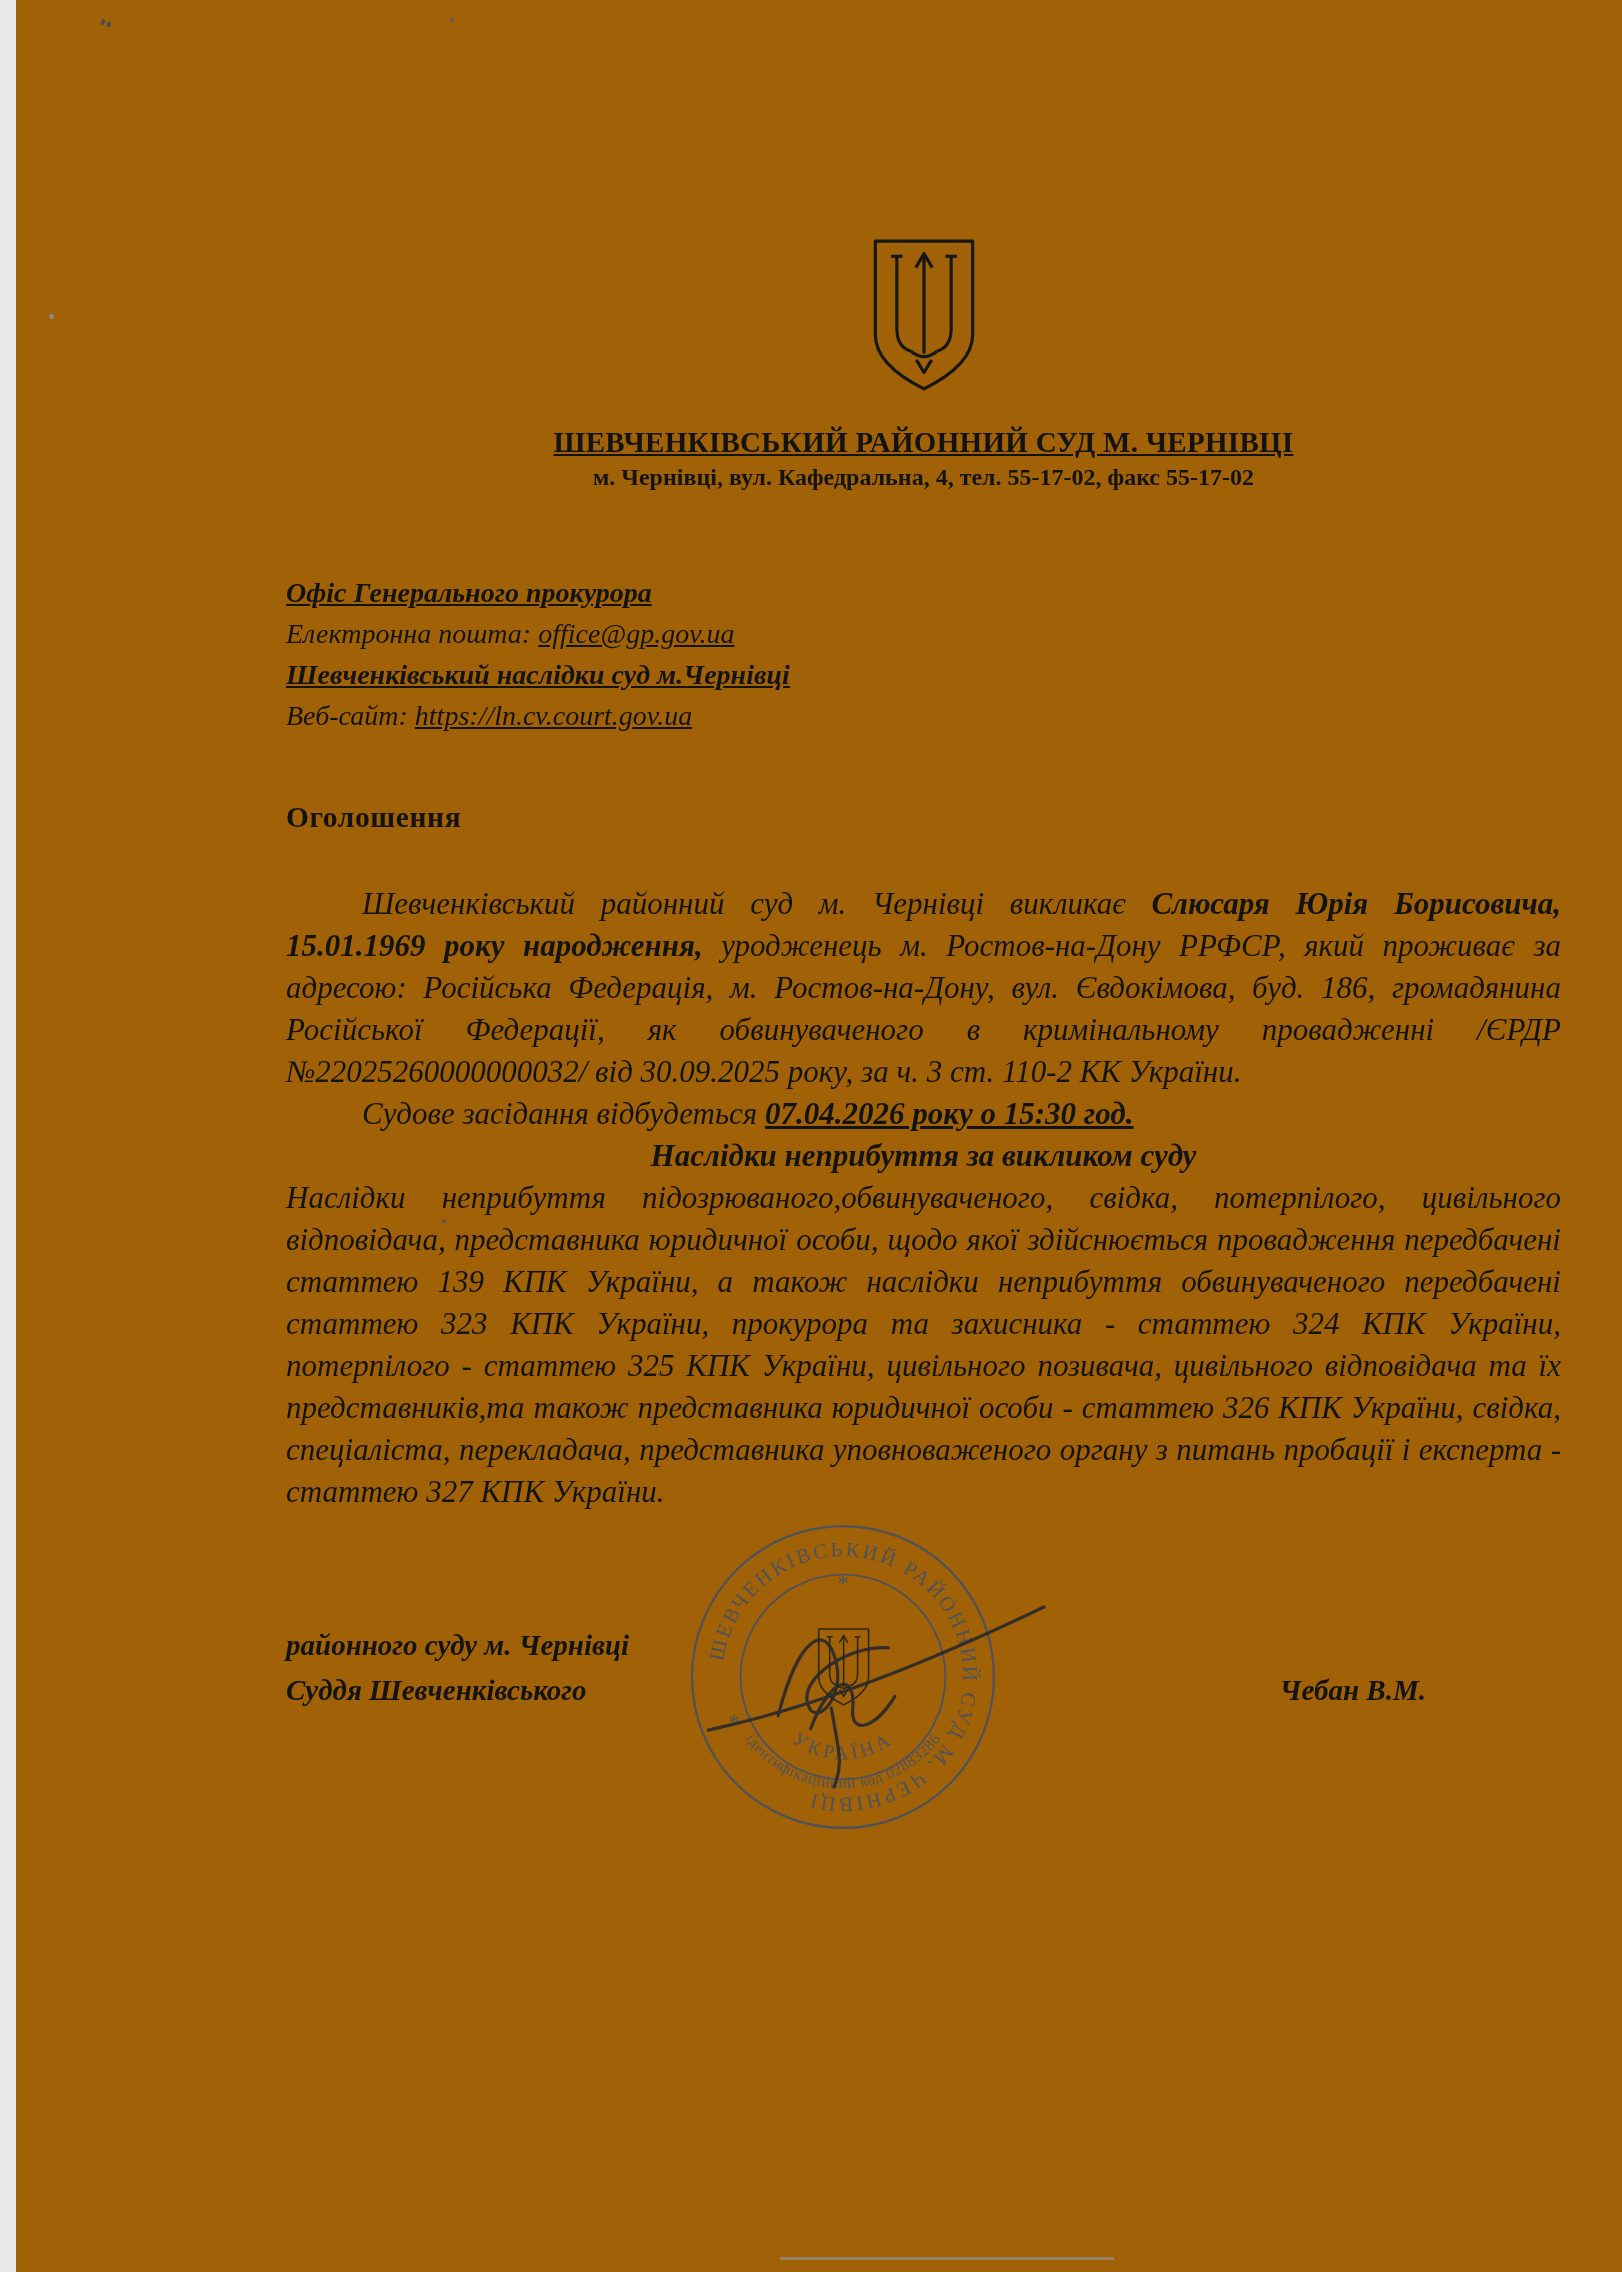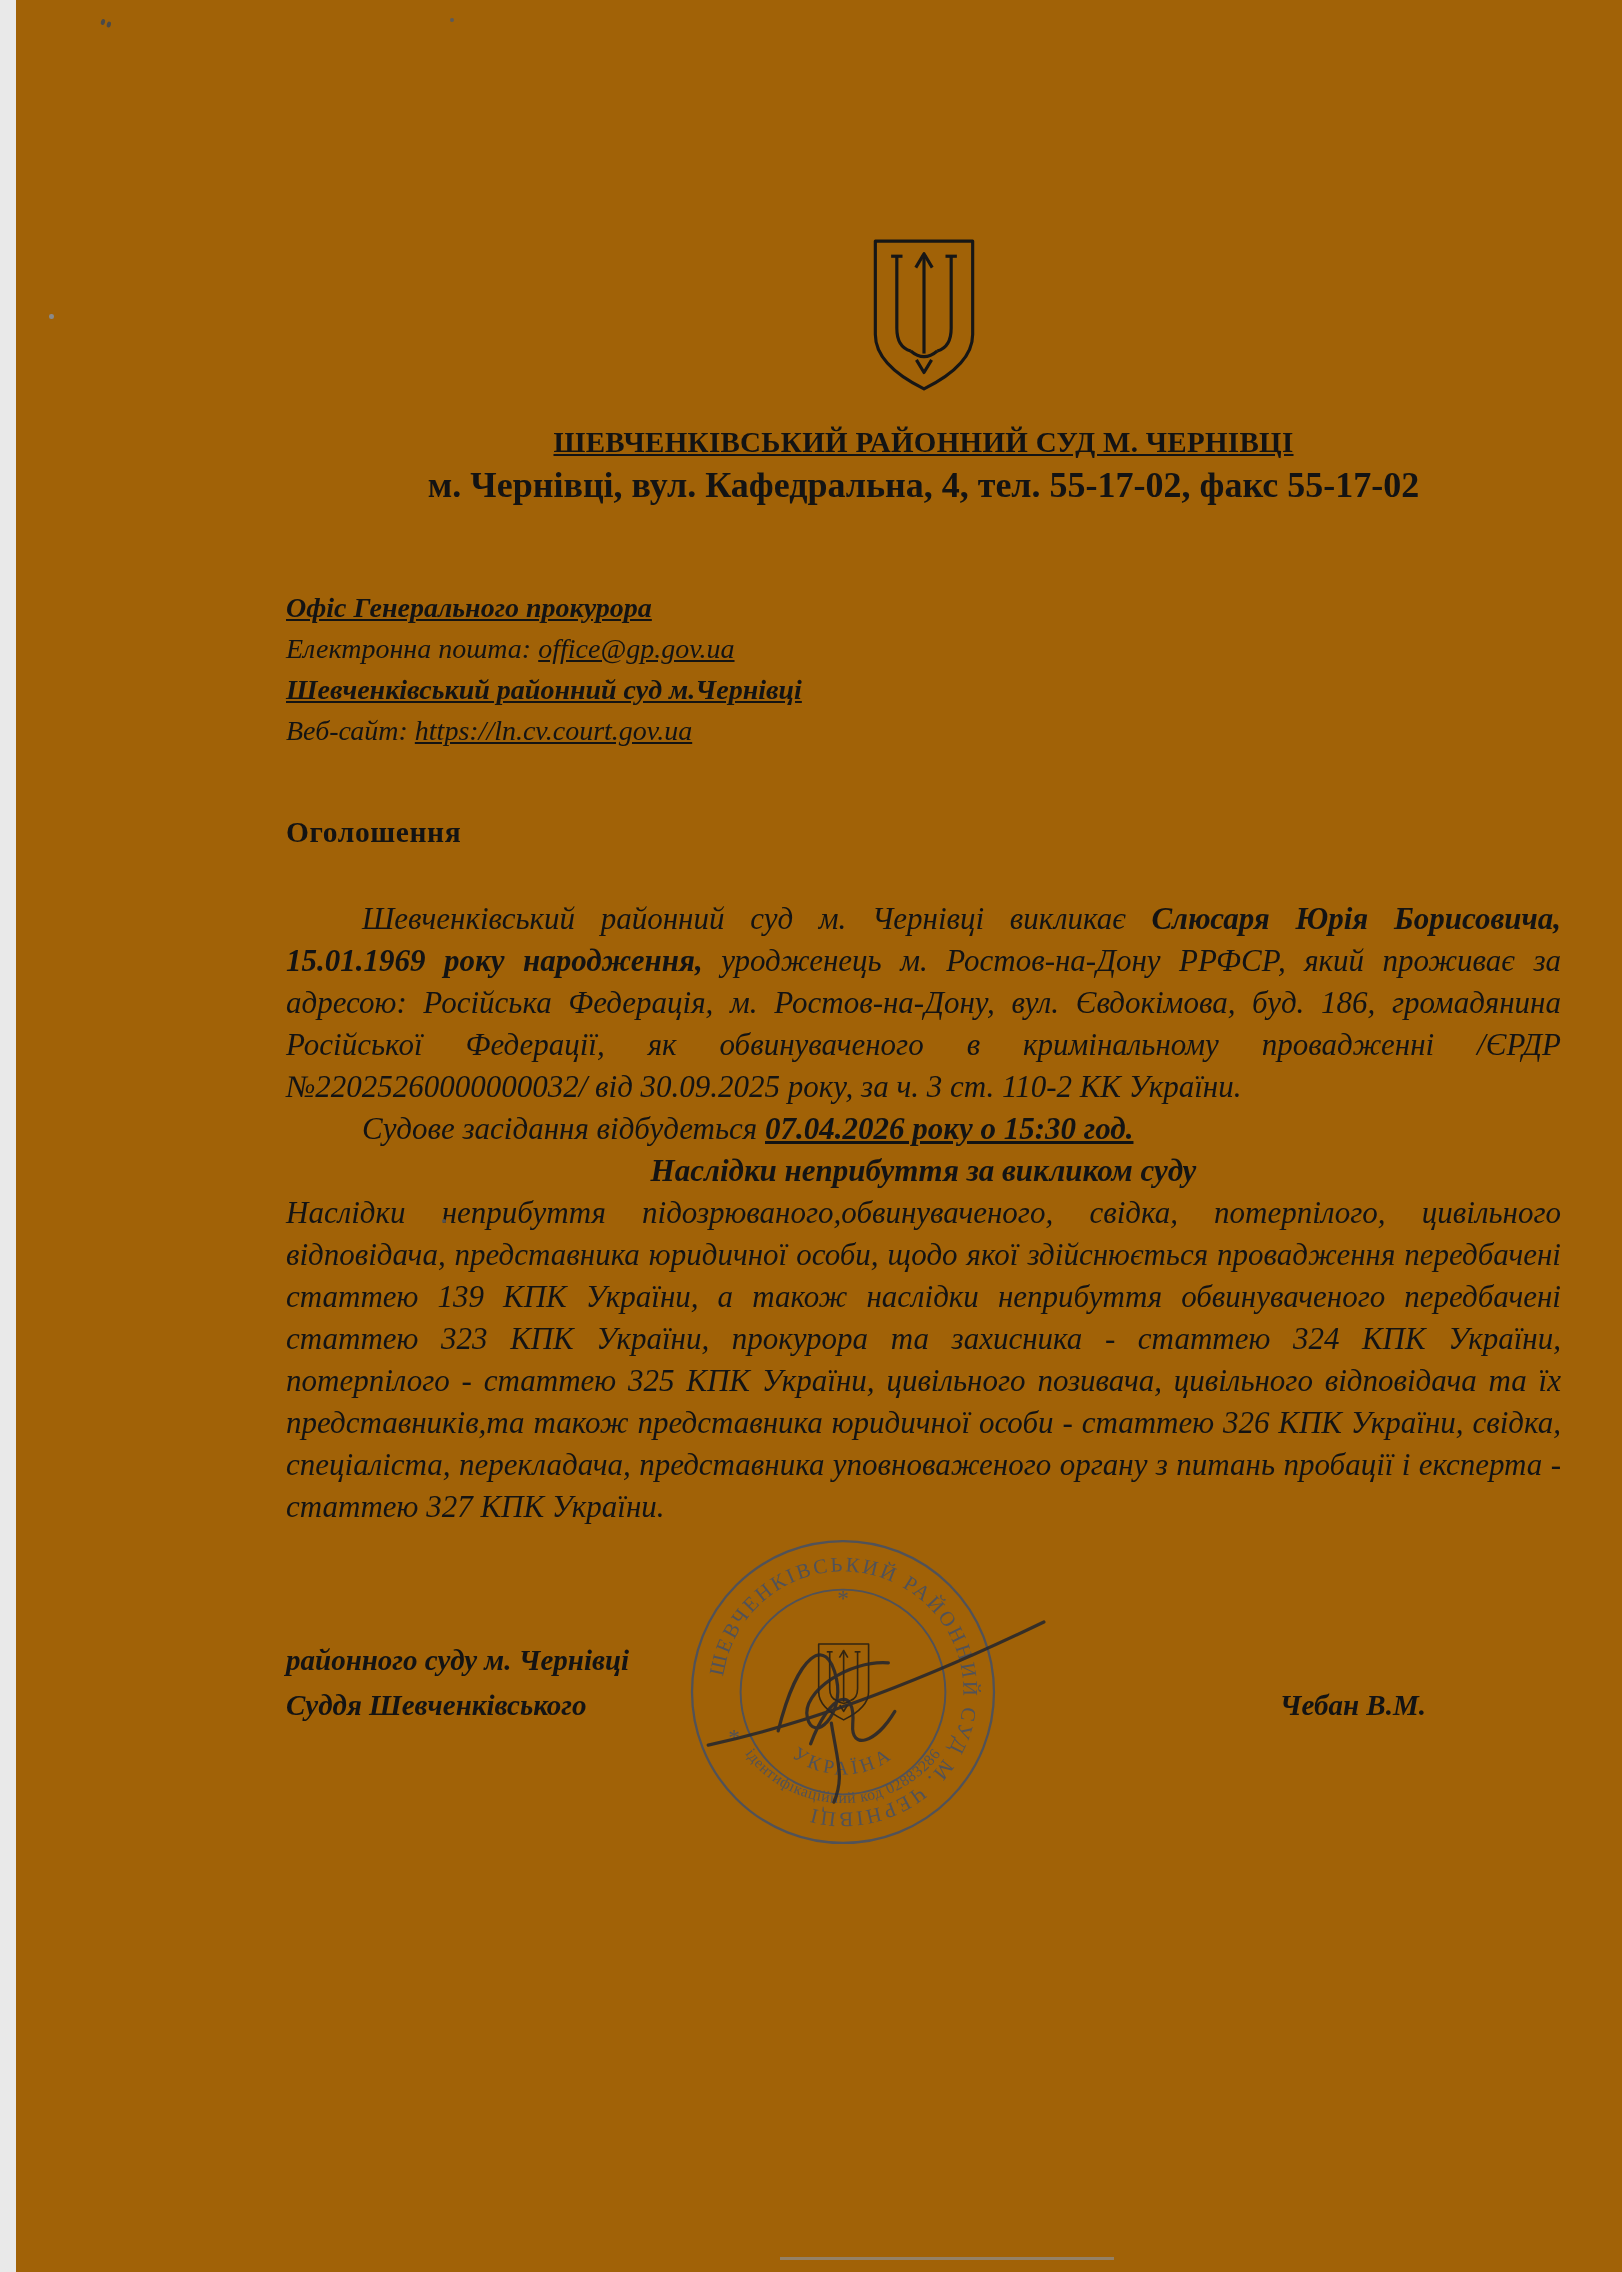--- a/index.html
+++ b/index.html
@@ -17,21 +17,21 @@
   
   .emblem-wrap{padding-top:236px;text-align:center;}
   .emblem{width:114px;height:158px;}
 
   
   .court-name{
     margin-top:29.5px;text-align:center;
     font-weight:bold;font-size:29px;letter-spacing:0.3px;
     text-decoration:underline;
   }
-  .court-address{margin-top:5.1px;text-align:center;font-weight:bold;font-size:36px;}
+  .court-address{margin-top:5.1px;text-align:center;font-weight:bold;font-size:24px;}
 
   
   .meta{display:flex;margin-top:81px;font-size:28px;line-height:41px;}
   .meta-left{flex:none;width:632px;margin-top:45px;}
   .meta-right{flex:1;font-style:italic;}
   .bi{font-weight:bold;font-style:italic;text-decoration:underline;}
   .it{font-style:italic;}
   .u{text-decoration:underline;}
 
   
@@ -96,21 +96,21 @@
 
     <div class="court-name">ШЕВЧЕНКІВСЬКИЙ РАЙОННИЙ СУД М. ЧЕРНІВЦІ</div>
     <div class="court-address">м. Чернівці, вул. Кафедральна, 4, тел. 55-17-02, факс 55-17-02</div>
 
     <div class="meta">
       <div class="meta-right">
         <div class="bi">Офіс Генерального прокурора</div>
         <div>
           <span>Електронна пошта: </span><span class="u">office@gp.gov.ua</span>
         </div>
-        <div class="bi">Шевченківський районний суд м.Чернівці</div>
+        <div class="bi">Шевченківський наслідки суд м.Чернівці</div>
         <div>
           <span>Веб-сайт: </span><span class="u">https://ln.cv.court.gov.ua</span>
         </div>
       </div>
     </div>
 
     <div class="title">Оголошення</div>
 
     <div class="bodytext">
       <p class="p1"><span>Шевченківський районний суд м. Чернівці викликає </span><b>Слюсаря Юрія Борисовича, 15.01.1969 року народження, </b><span>уродженець м. Ростов-на-Дону РРФСР, який проживає за адресою: Російська Федерація, м. Ростов-на-Дону, вул. Євдокімова, буд. 186, громадянина Російської Федерації, як обвинуваченого в кримінальному провадженні /ЄРДР №22025260000000032/ від 30.09.2025 року, за ч. 3 ст. 110-2 КК України.</span></p>

